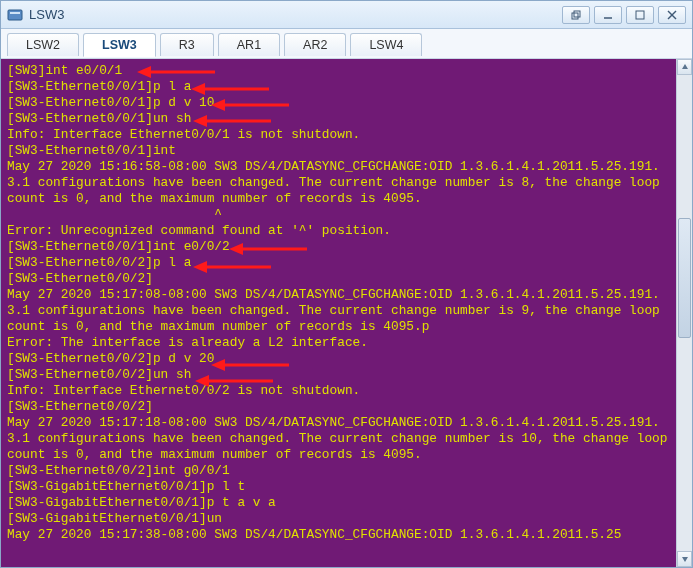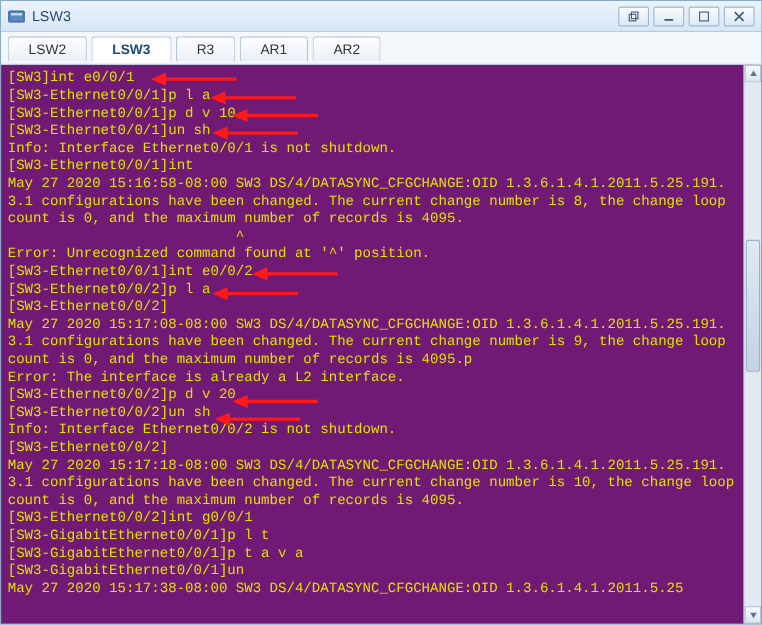--- a/index.html
+++ b/index.html
@@ -162,20 +162,21 @@
         </svg>
     </span>
   </div>
 
   <div class="tabbar" id="tabbar">
       <div class="tab">LSW2</div>
       <div class="tab active">LSW3</div>
       <div class="tab">R3</div>
       <div class="tab">AR1</div>
       <div class="tab">AR2</div>
+      <div class="tab">LSW4</div>
     </div>
 
   <div class="terminal-wrap">
     <div class="terminal" id="terminal"><div>[SW3]int e0/0/1</div><div>[SW3-Ethernet0/0/1]p l a</div><div>[SW3-Ethernet0/0/1]p d v 10</div><div>[SW3-Ethernet0/0/1]un sh</div><div>Info: Interface Ethernet0/0/1 is not shutdown.</div><div>[SW3-Ethernet0/0/1]int</div><div>May 27 2020 15:16:58-08:00 SW3 DS/4/DATASYNC_CFGCHANGE:OID 1.3.6.1.4.1.2011.5.25.191.3.1 configurations have been changed. The current change number is 8, the change loop count is 0, and the maximum number of records is 4095.</div><div>                           ^</div><div>Error: Unrecognized command found at '^' position.</div><div>[SW3-Ethernet0/0/1]int e0/0/2</div><div>[SW3-Ethernet0/0/2]p l a</div><div>[SW3-Ethernet0/0/2]</div><div>May 27 2020 15:17:08-08:00 SW3 DS/4/DATASYNC_CFGCHANGE:OID 1.3.6.1.4.1.2011.5.25.191.3.1 configurations have been changed. The current change number is 9, the change loop count is 0, and the maximum number of records is 4095.p</div><div>Error: The interface is already a L2 interface.</div><div>[SW3-Ethernet0/0/2]p d v 20</div><div>[SW3-Ethernet0/0/2]un sh</div><div>Info: Interface Ethernet0/0/2 is not shutdown.</div><div>[SW3-Ethernet0/0/2]</div><div>May 27 2020 15:17:18-08:00 SW3 DS/4/DATASYNC_CFGCHANGE:OID 1.3.6.1.4.1.2011.5.25.191.3.1 configurations have been changed. The current change number is 10, the change loop count is 0, and the maximum number of records is 4095.</div><div>[SW3-Ethernet0/0/2]int g0/0/1</div><div>[SW3-GigabitEthernet0/0/1]p l t</div><div>[SW3-GigabitEthernet0/0/1]p t a v a</div><div>[SW3-GigabitEthernet0/0/1]un</div><div>May 27 2020 15:17:38-08:00 SW3 DS/4/DATASYNC_CFGCHANGE:OID 1.3.6.1.4.1.2011.5.25</div></div>
 
     <div class="scrollbar">
       <div class="sb-btn">
         <svg width="8" height="8" viewBox="0 0 8 8">
             <polygon points="4,1 7,6 1,6" fill="#5a748f"></polygon>
           </svg>

